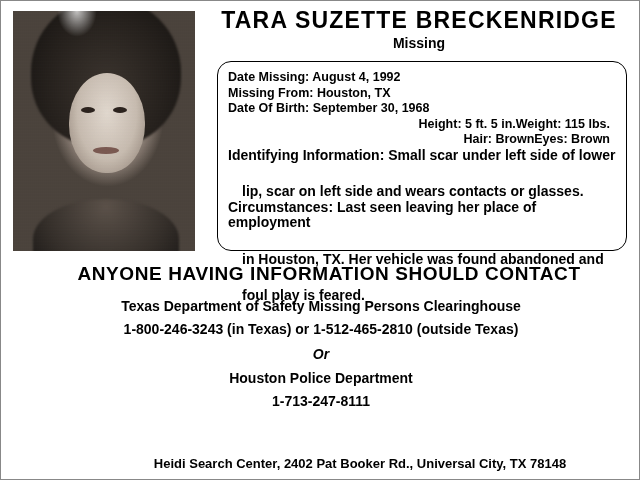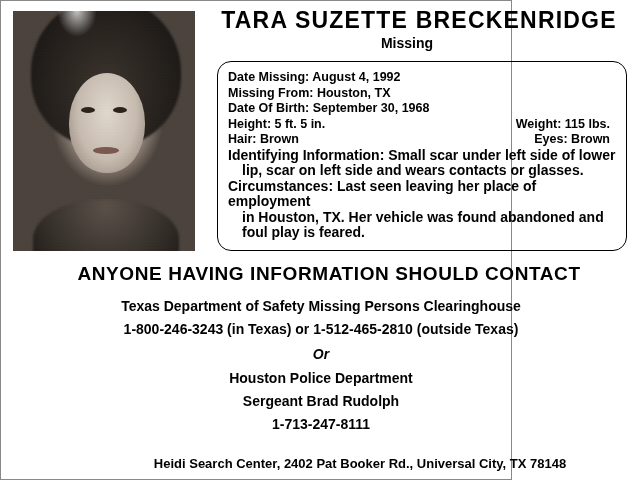--- a/index.html
+++ b/index.html
@@ -10,21 +10,21 @@
     width: 640px;
     height: 480px;
     background: #ffffff;
     font-family: "Liberation Sans", sans-serif;
     color: #000000;
     overflow: hidden;
     position: relative;
   }
   .page {
     position: relative;
-    width: 512px;
+    width: 640px;
     height: 480px;
     box-sizing: border-box;
     border: 1px solid #888888;
   }
 
   
   .photo-wrap {
     position: absolute;
     left: 12px;
     top: 10px;
@@ -109,21 +109,21 @@
     top: 6px;
     width: 428px;
     text-align: center;
     font-size: 23px;
     font-weight: bold;
     letter-spacing: 1.2px;
     white-space: nowrap;
   }
   .status {
     position: absolute;
-    left: 192px;
+    left: 204px;
     top: 34px;
     width: 428px;
     text-align: center;
     font-size: 14px;
     font-weight: bold;
   }
 
   
   .details-box {
     position: absolute;
@@ -137,32 +137,32 @@
     padding: 8px 10px 0 10px;
   }
   .detail-line {
     font-size: 12.5px;
     font-weight: bold;
     line-height: 15.5px;
     white-space: nowrap;
   }
   .detail-row {
     display: flex;
-    justify-content: space-between;
+    justify-content: flex-end;
     font-size: 12.5px;
     font-weight: bold;
     line-height: 15.5px;
   }
   .detail-row .right { padding-right: 6px; }
   .detail-para {
     font-size: 14px;
     font-weight: bold;
     line-height: 15.5px;
   }
-  .detail-para .indent { display: block; padding-left: 14px; }
+  .detail-para .indent { display: block; padding-left: 14px; margin-top: 21px; }
 
   
   .contact-head {
     position: absolute;
     left: 0;
     top: 262px;
     width: 640px;
     text-align: center;
     font-size: 19px;
     font-weight: bold;
@@ -238,19 +238,18 @@
     </div>
   </div>
 
   <div class="contact-head">ANYONE  HAVING  INFORMATION  SHOULD  CONTACT</div>
 
   <div class="contact-block">
     <div>Texas Department of Safety Missing Persons Clearinghouse</div>
     <div>1-800-246-3243 (in Texas) or 1-512-465-2810 (outside Texas)</div>
     <div class="sep">Or</div>
     <div>Houston Police Department</div>
-    <div>Sergeant Brad Rudolph</div>
     <div>1-713-247-8111</div>
   </div>
 
   <div class="footer">Heidi Search Center, 2402 Pat Booker Rd., Universal City, TX  78148</div>
 
 </div>
 
 </body></html>

